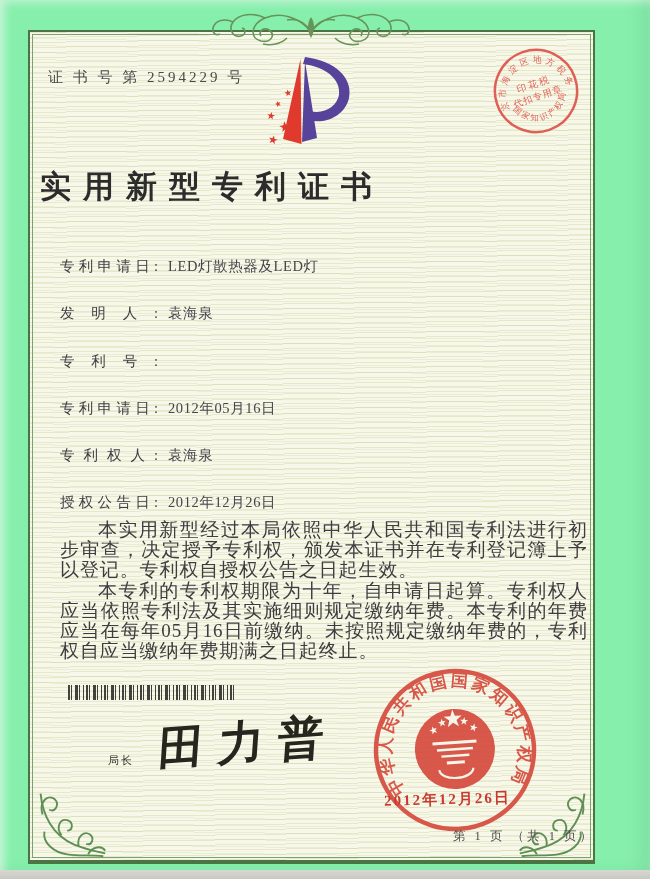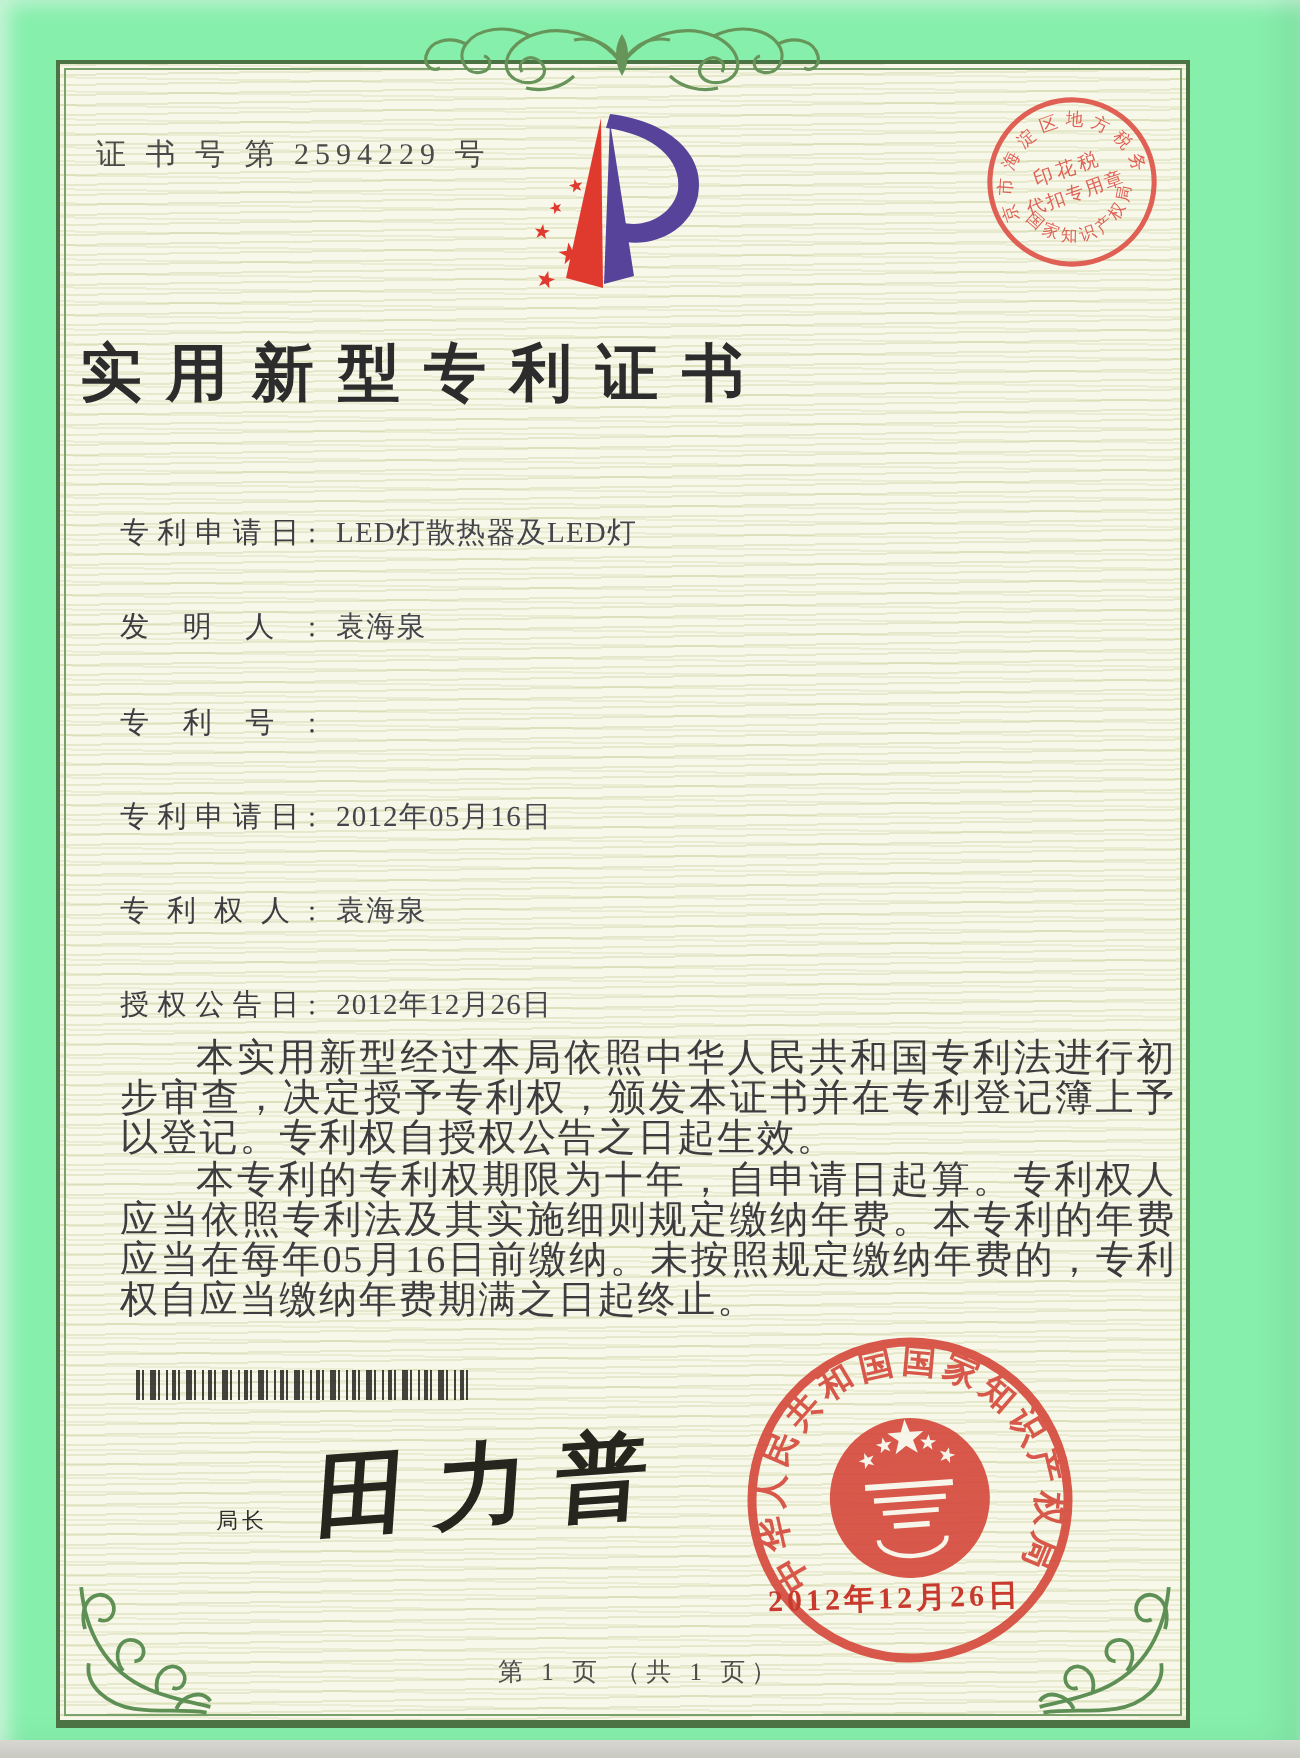--- a/index.html
+++ b/index.html
@@ -54,21 +54,21 @@
   .director{position:absolute;left:108px;top:753px;font-size:11px;color:#2f2f2d;letter-spacing:2px;}
   .sig{
     position:absolute;left:158px;top:712px;font-size:46px;font-weight:700;color:#26261f;
     letter-spacing:14px;transform:rotate(-4deg) skewX(-8deg);white-space:nowrap;
   }
   .seal{position:absolute;left:370px;top:665px;width:170px;height:170px;transform:rotate(-4deg);opacity:.90;}
   .seal-date{
     position:absolute;left:384px;top:790px;font-size:15px;font-weight:700;color:#c93a2e;
     letter-spacing:2px;transform:rotate(-1.5deg);white-space:nowrap;
   }
-  .footer{position:absolute;left:45px;right:55px;top:828px;text-align:center;
+  .footer{position:absolute;left:45px;right:55px;top:828px;text-align:right;
     font-size:12.5px;color:#4c4c4a;letter-spacing:3px;}
 </style>
 </head>
 <body>
 
 <div class="photo">
 
   <div class="frame"></div>
 
   <svg class="orn-top" viewBox="0 0 220 44">

